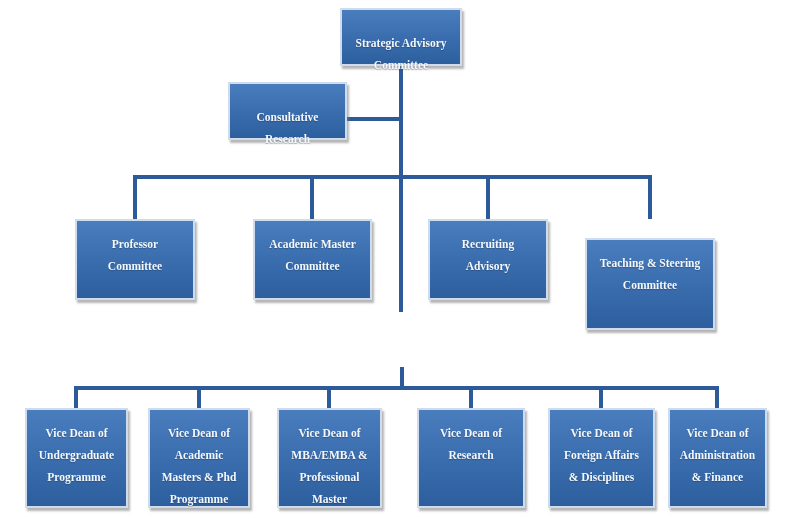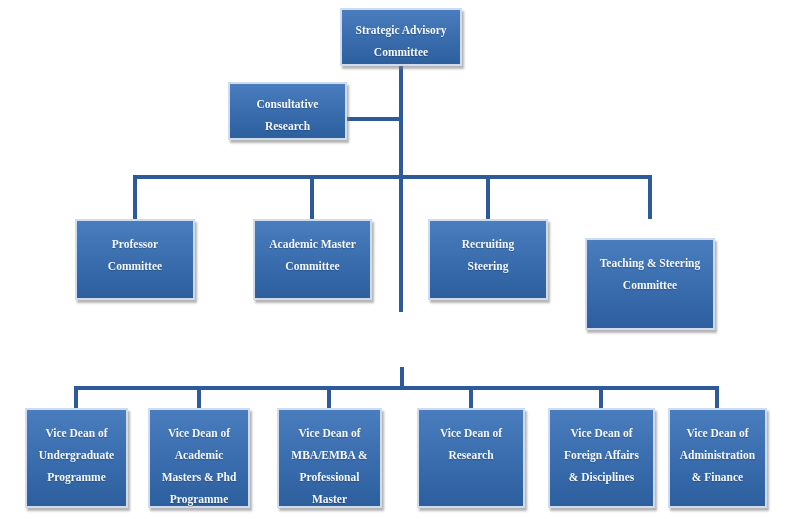--- a/index.html
+++ b/index.html
@@ -20,21 +20,21 @@
     box-sizing: border-box;
     background: linear-gradient(180deg, #4a7dbd 0%, #3c6fb0 45%, #2d5f9e 100%);
     border: 2px solid #cfdcee;
     box-shadow: 2px 3px 2px rgba(120,120,120,0.55);
     color: #f4f8fc;
     font-size: 11.5px;
     font-weight: bold;
     line-height: 22px;
     text-align: center;
     white-space: pre-line;
-    padding-top: 9px;
+    padding-top: 22px;
     text-shadow: 0 1px 1px rgba(0,0,0,0.25);
   }
   .node.tall { padding-top: 12px; }
   .conn {
     position: absolute;
     background: #2d5b99;
   }
 </style>
 </head>
 <body>
@@ -61,21 +61,21 @@
 Committee</div>
 
   <div class="node" style="left:228px; top:82px; width:119px; height:58px;">Consultative
 Research</div>
 
   <div class="node tall" style="left:75px; top:219px; width:120px; height:81px;">Professor
 Committee</div>
   <div class="node tall" style="left:253px; top:219px; width:119px; height:81px;">Academic Master
 Committee</div>
   <div class="node tall" style="left:428px; top:219px; width:120px; height:81px;">Recruiting
-Steering</div>
+Advisory</div>
   <div class="node tall" style="left:585px; top:238px; width:130px; height:92px;">Teaching &amp; Steering
 Committee</div>
 
 
   <div class="node tall" style="left:25px; top:408px; width:103px; height:100px;">Vice Dean of
 Undergraduate
 Programme</div>
   <div class="node tall" style="left:148px; top:408px; width:102px; height:100px;">Vice Dean of
 Academic
 Masters &amp; Phd

